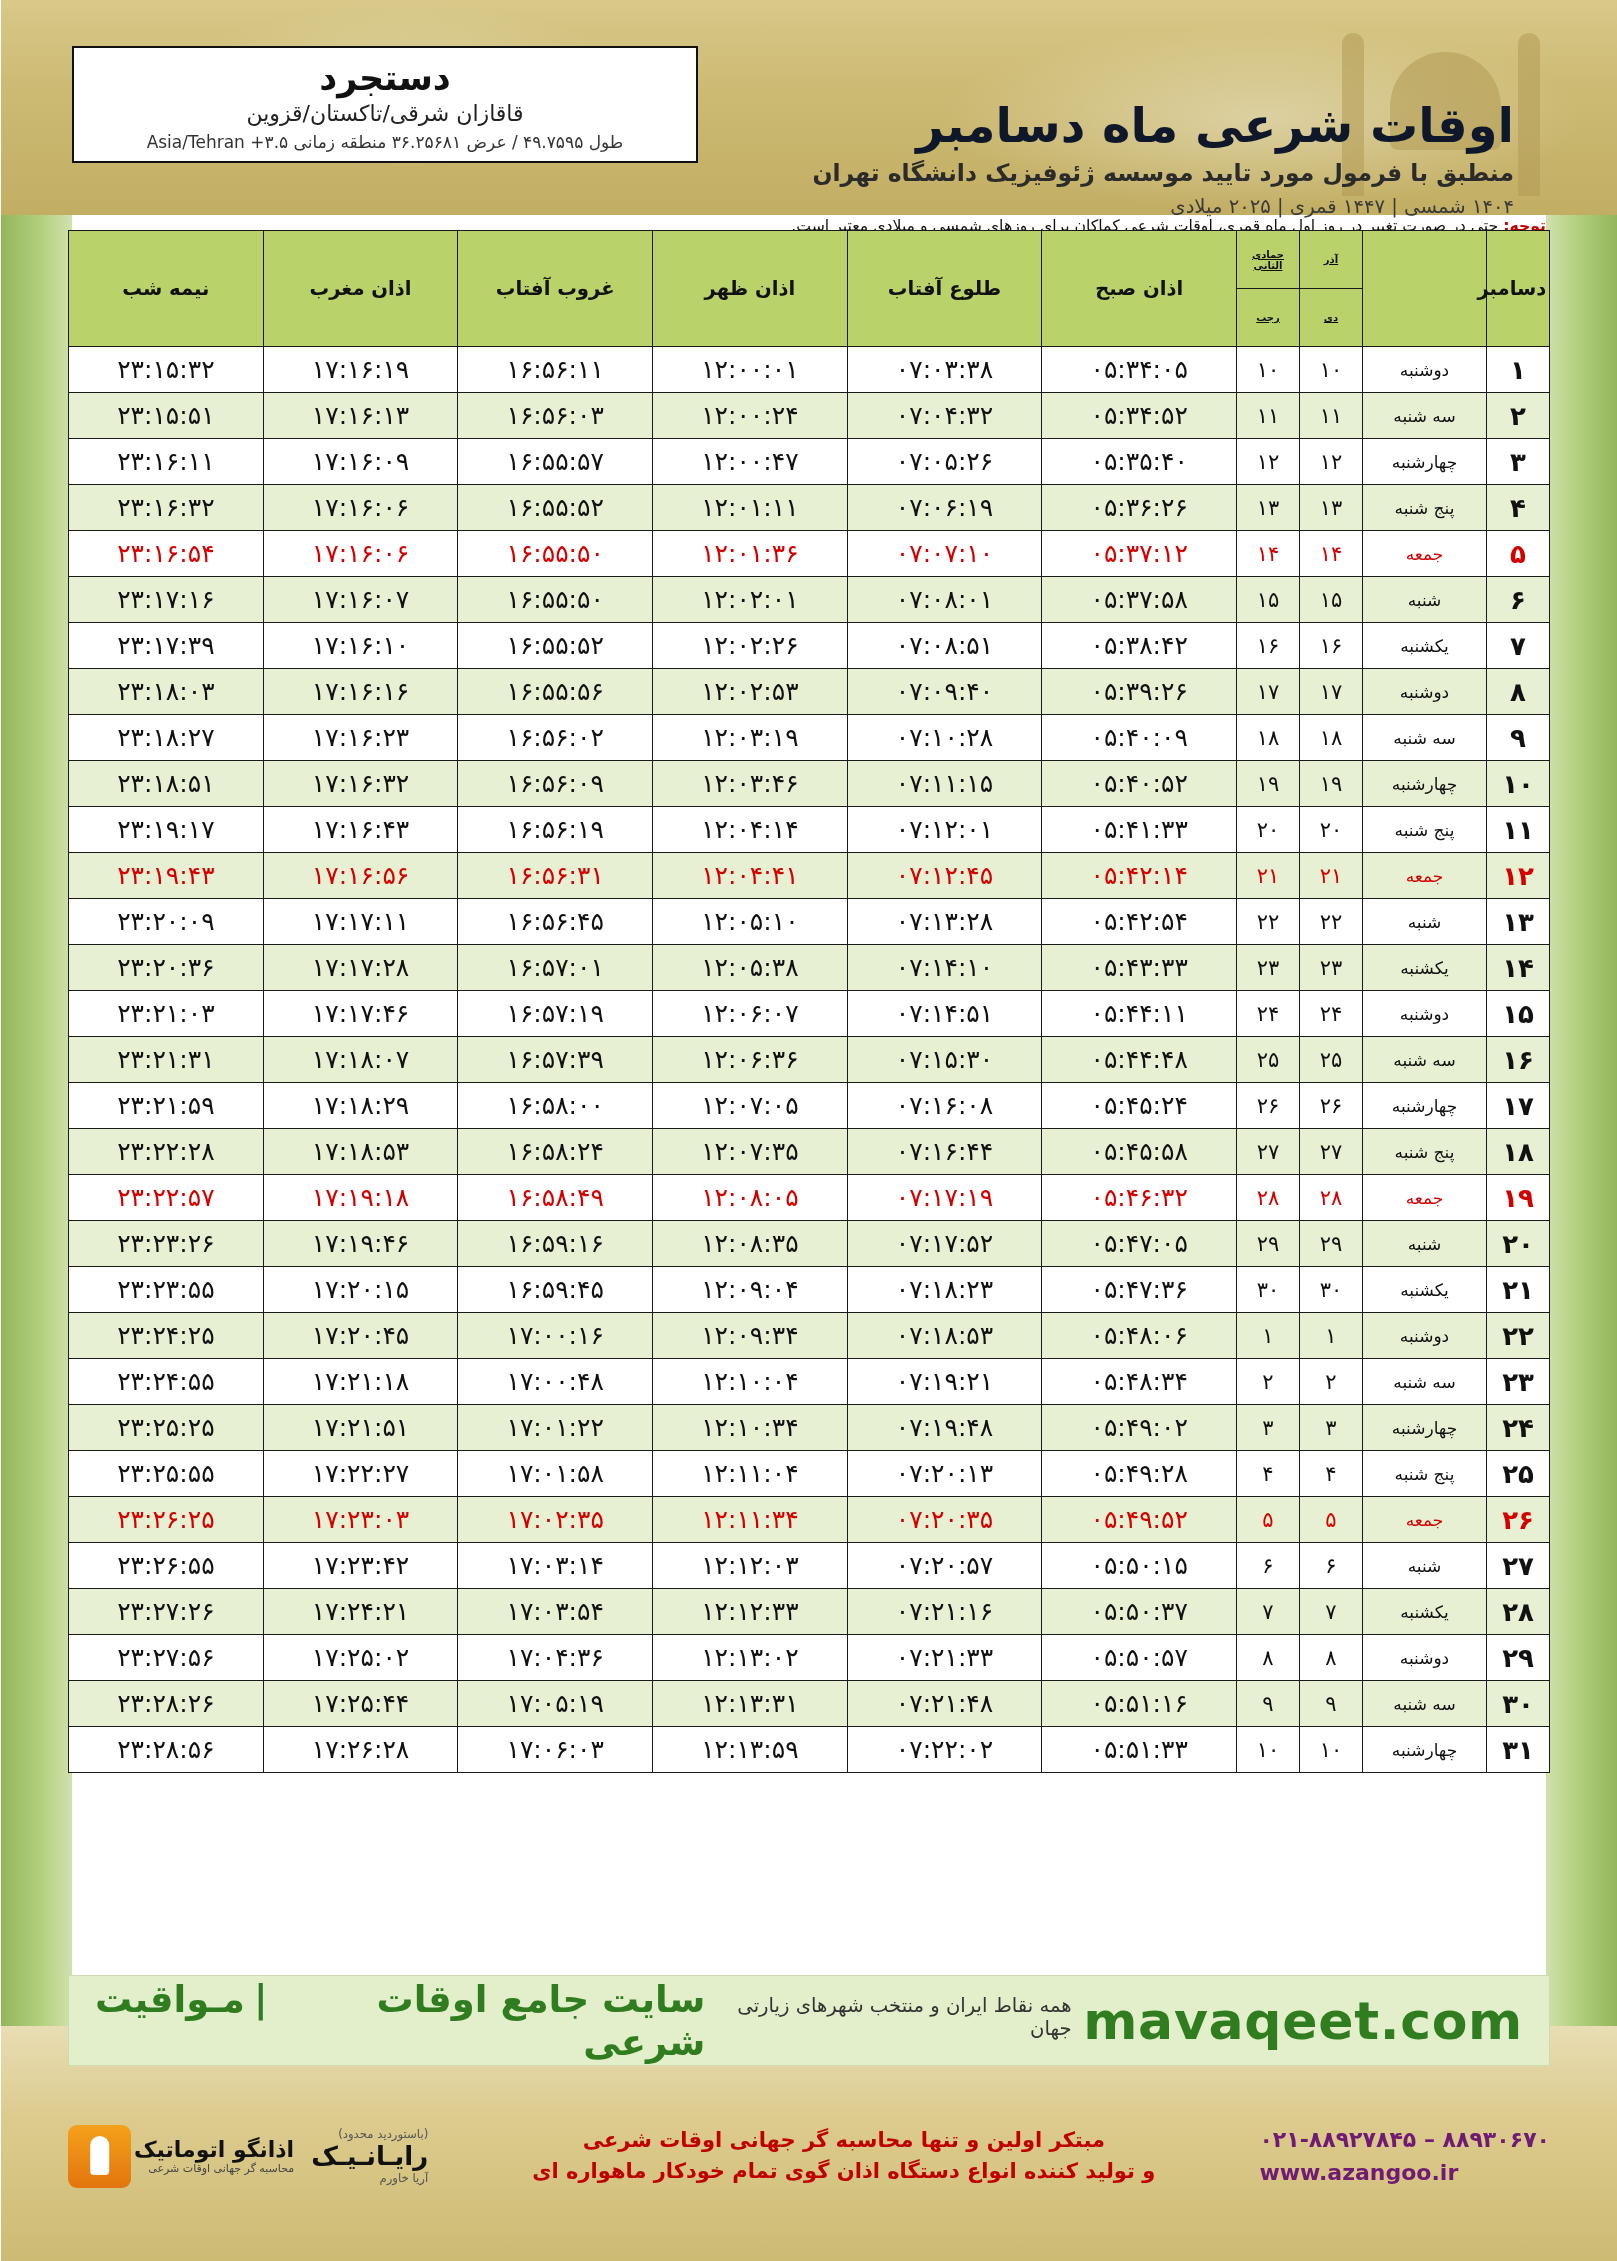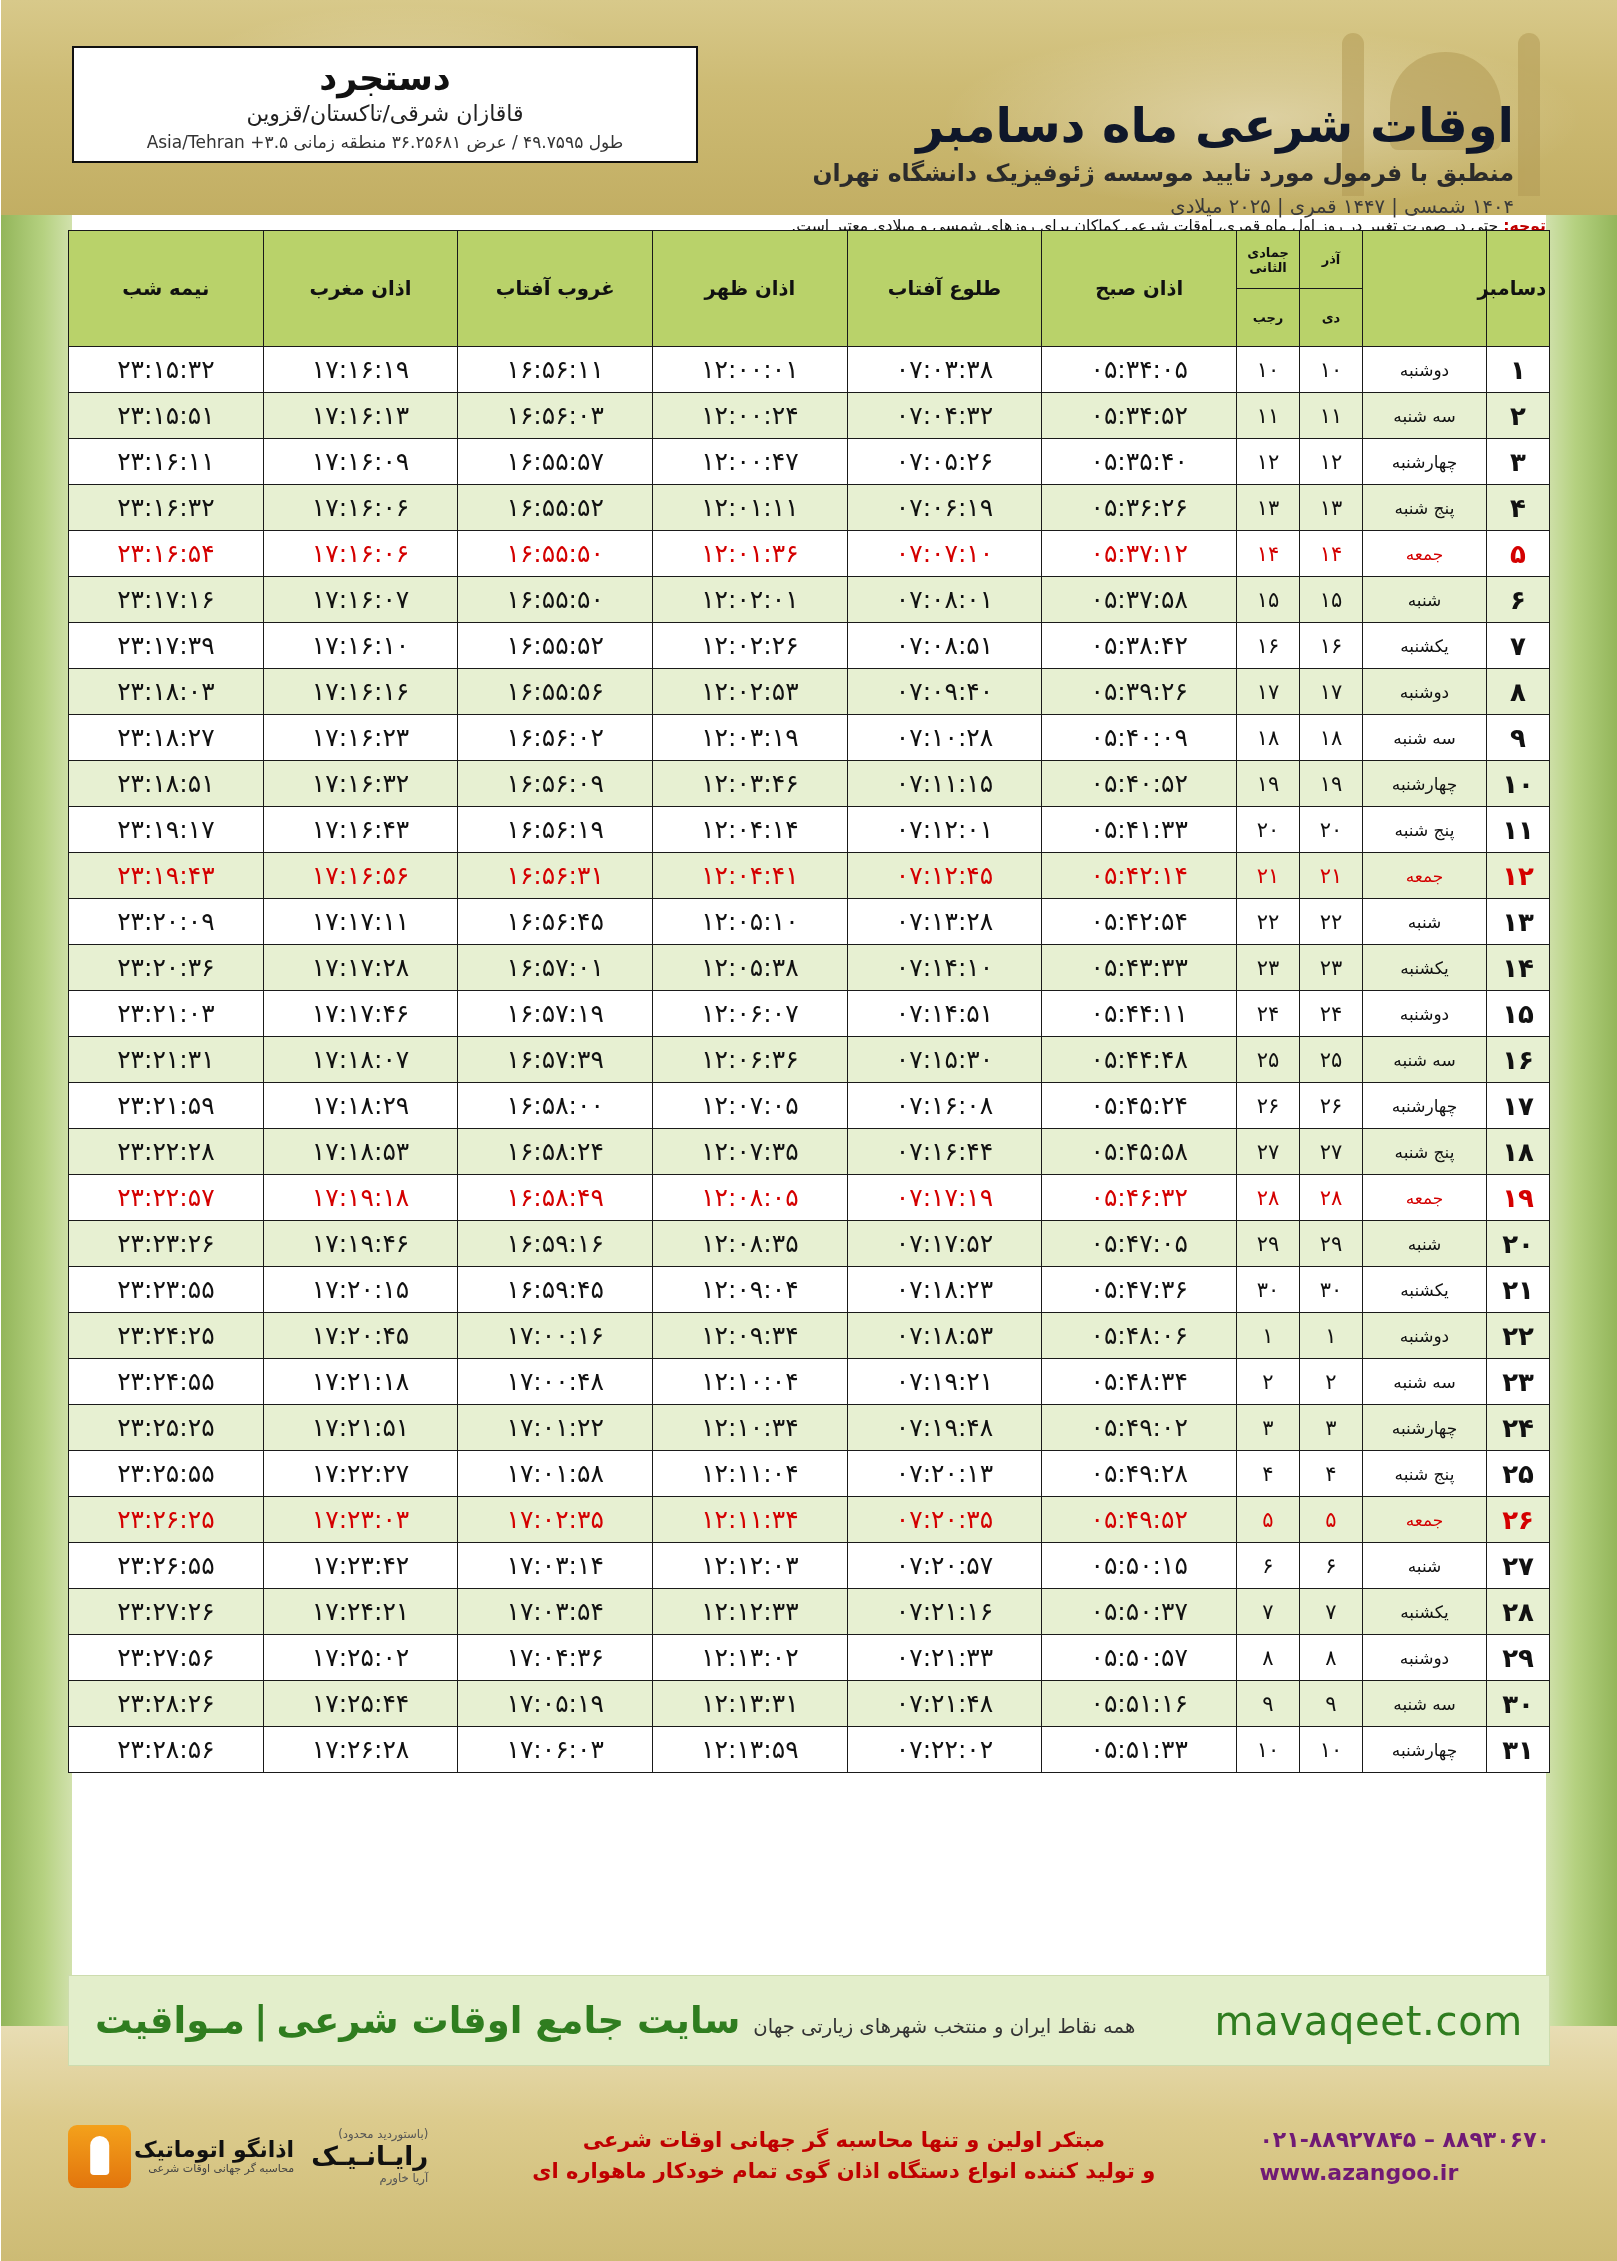--- a/index.html
+++ b/index.html
@@ -84,21 +84,21 @@
   
   .table-wrap{
     position:absolute;top:230px;left:68px;width:1482px;
   }
   table{border-collapse:collapse;width:100%;table-layout:fixed;}
   th,td{border:1.3px solid #1a1a1a;text-align:center;}
   thead th{
     background:#b9d26a;font-size:19.6px;font-weight:bold;color:#111;height:57px;
     padding:0 2.6px;
   }
-  thead th.small{font-size:13px;}
+  thead th.small{font-size:10px;text-decoration:underline;}
   tbody td{
     height:43px;font-size:25px;color:#111;
     font-family:"DejaVu Sans","Liberation Sans",sans-serif;
   }
   tbody tr:nth-child(odd) td{background:#ffffff;}
   tbody tr:nth-child(even) td{background:#e7f0d2;}
   td.daynum{font-size:26px;font-weight:bold;width:63px;}
   td.dayname{font-size:17px;width:124px;}
   td.hijri,td.solar{font-size:21px;width:63px;}
   .friday td{color:#d40000;}
@@ -106,21 +106,21 @@
 
   
   .footer-band{
     position:absolute;left:68px;top:1975px;width:1482px;height:91px;
     background:#e3eecb;border:1.3px solid #cddcae;
     display:flex;align-items:center;justify-content:space-between;
     padding:0 26px;box-sizing:border-box;
   }
   .brand-fa{font-size:37px;font-weight:bold;color:#2f7d1f;}
   .brand-desc{font-size:19.6px;color:#333;margin-right:11.7px;}
-  .brand-site{font-size:40px;font-weight:normal;color:#2f7d1f;letter-spacing:0.7px;}
+  .brand-site{font-size:52px;font-weight:bold;color:#2f7d1f;letter-spacing:0.7px;}
 
   .footer-bottom{
     position:absolute;left:68px;top:2081px;width:1482px;height:150px;
     display:flex;align-items:center;justify-content:space-between;
   }
   .fb-left{font-size:22px;color:#701a75;font-weight:bold;line-height:1.5;text-align:left;direction:ltr;}
   .fb-mid{font-size:21px;color:#c00000;text-align:center;line-height:1.5;font-weight:bold;}
   .fb-right{display:flex;align-items:center;gap:17px;}
   .logo-azangoo{
     display:flex;align-items:center;gap:3px;

